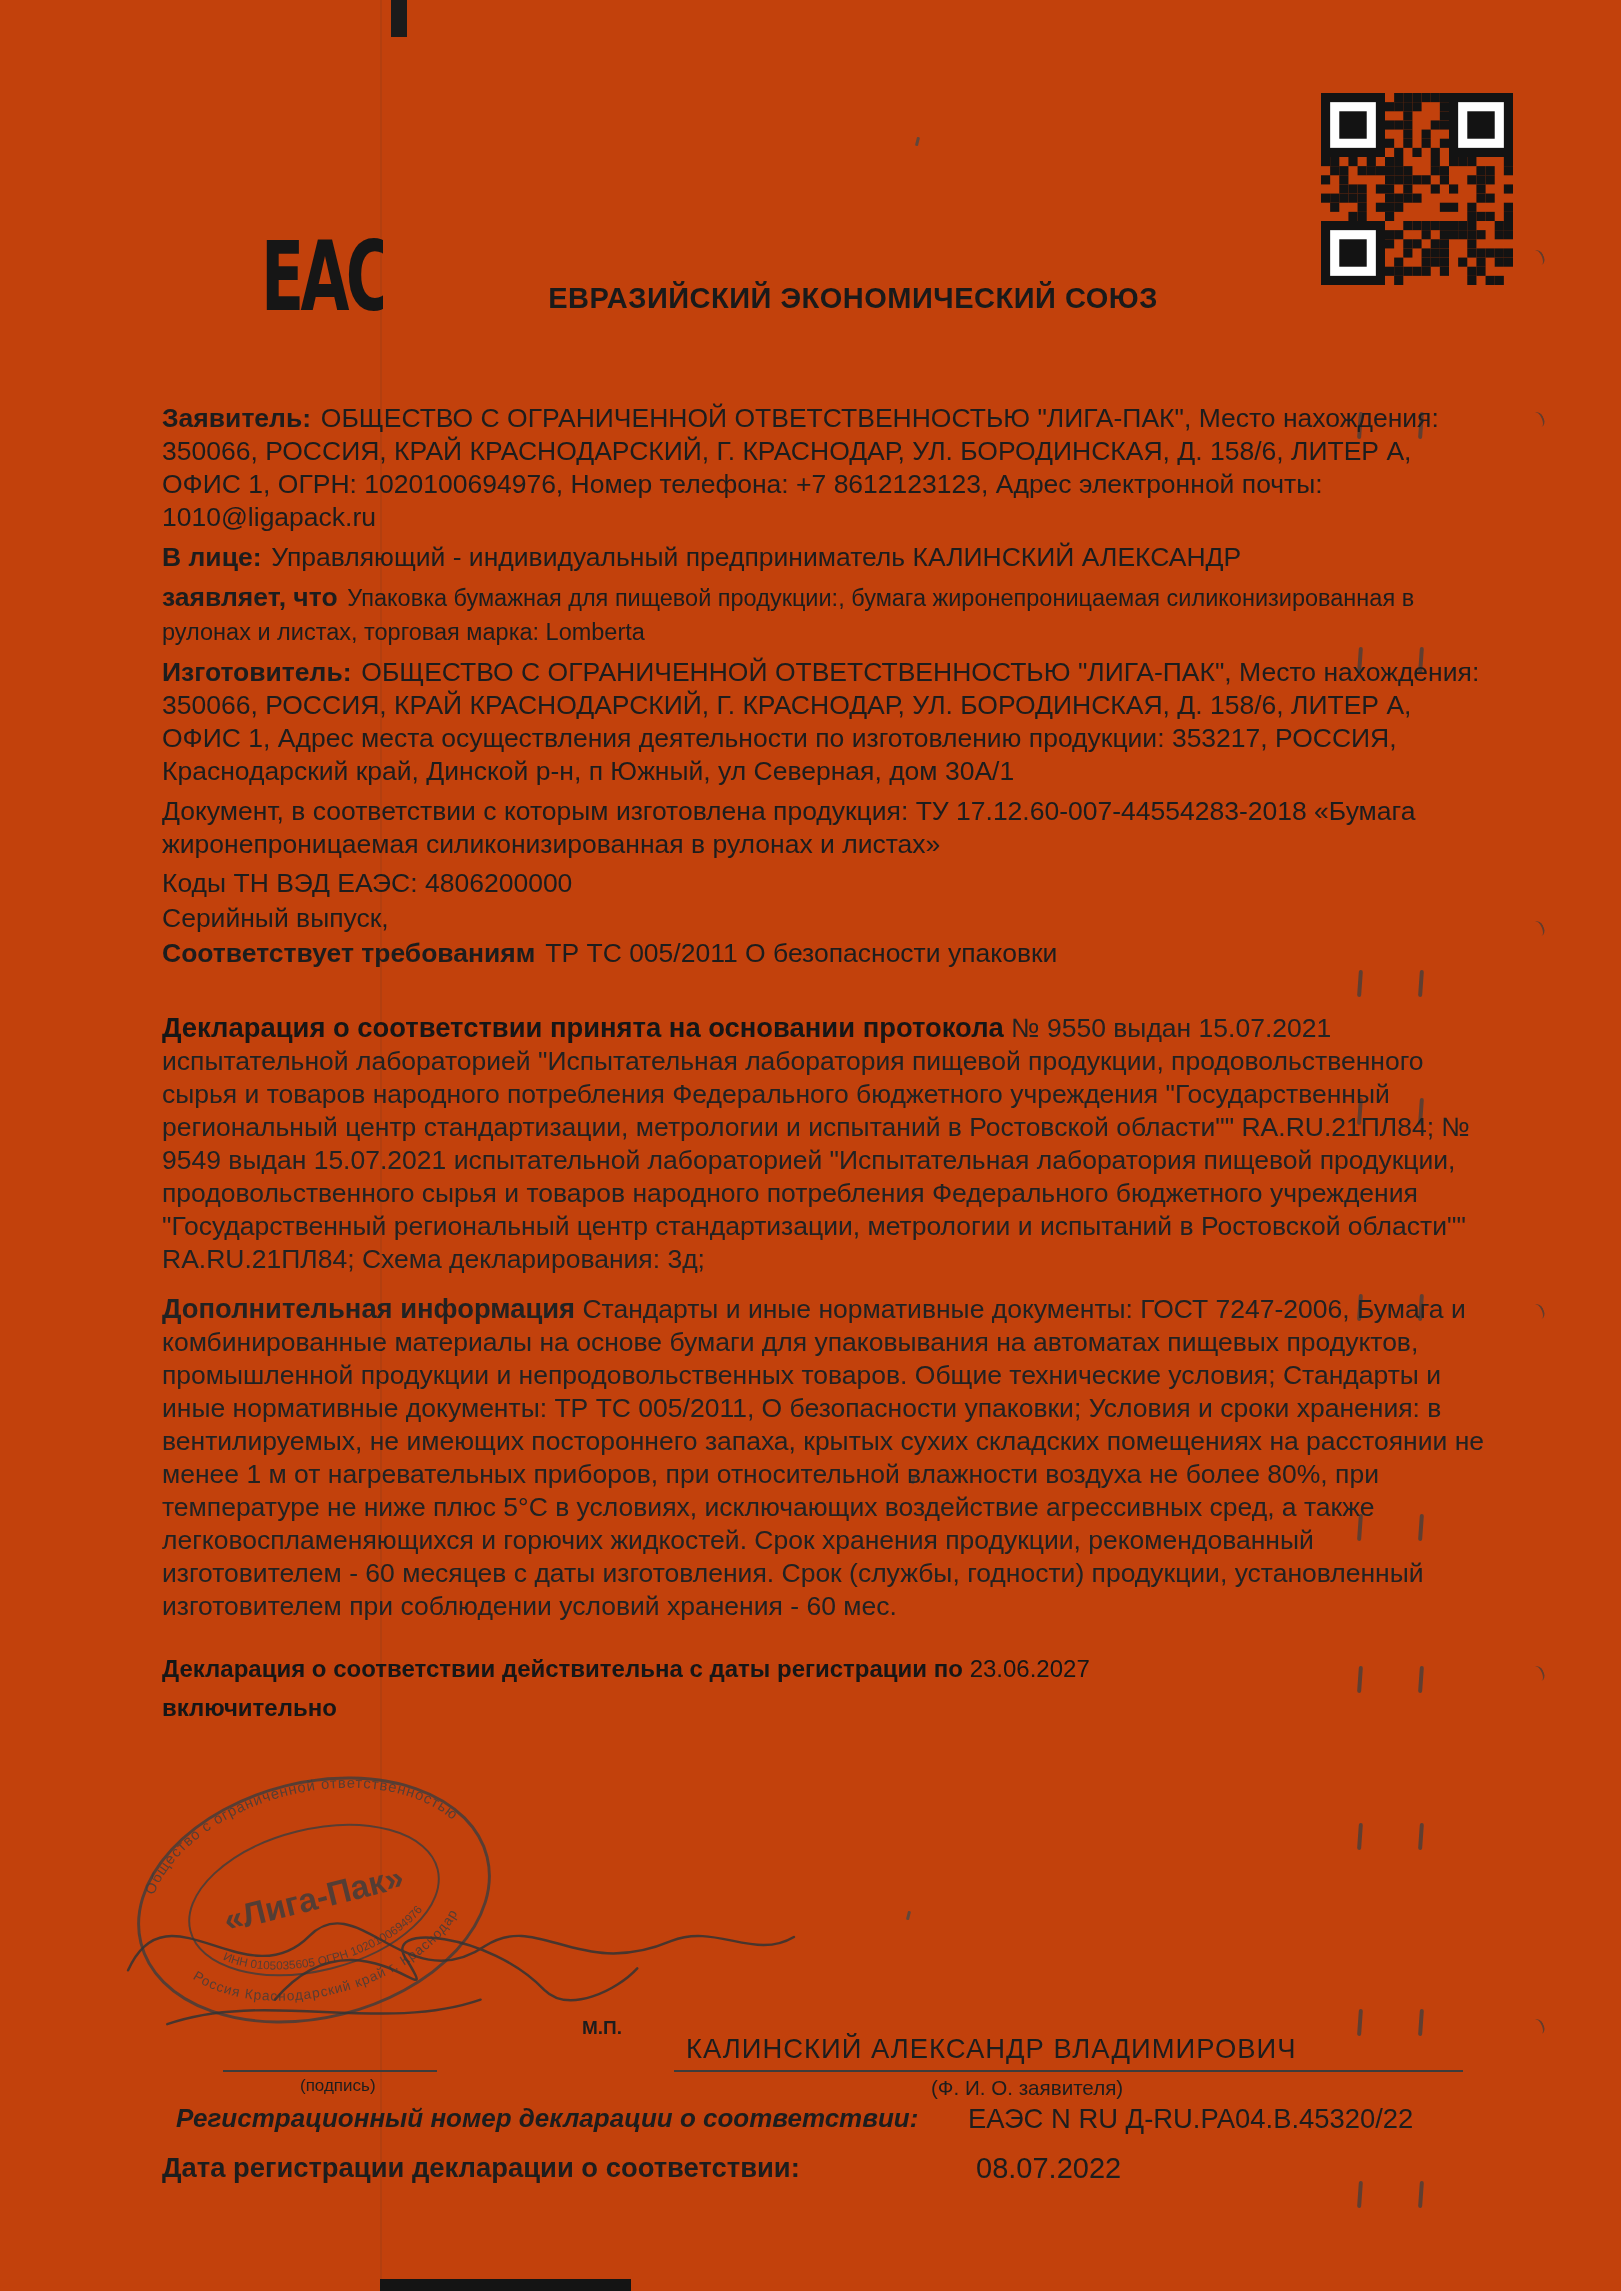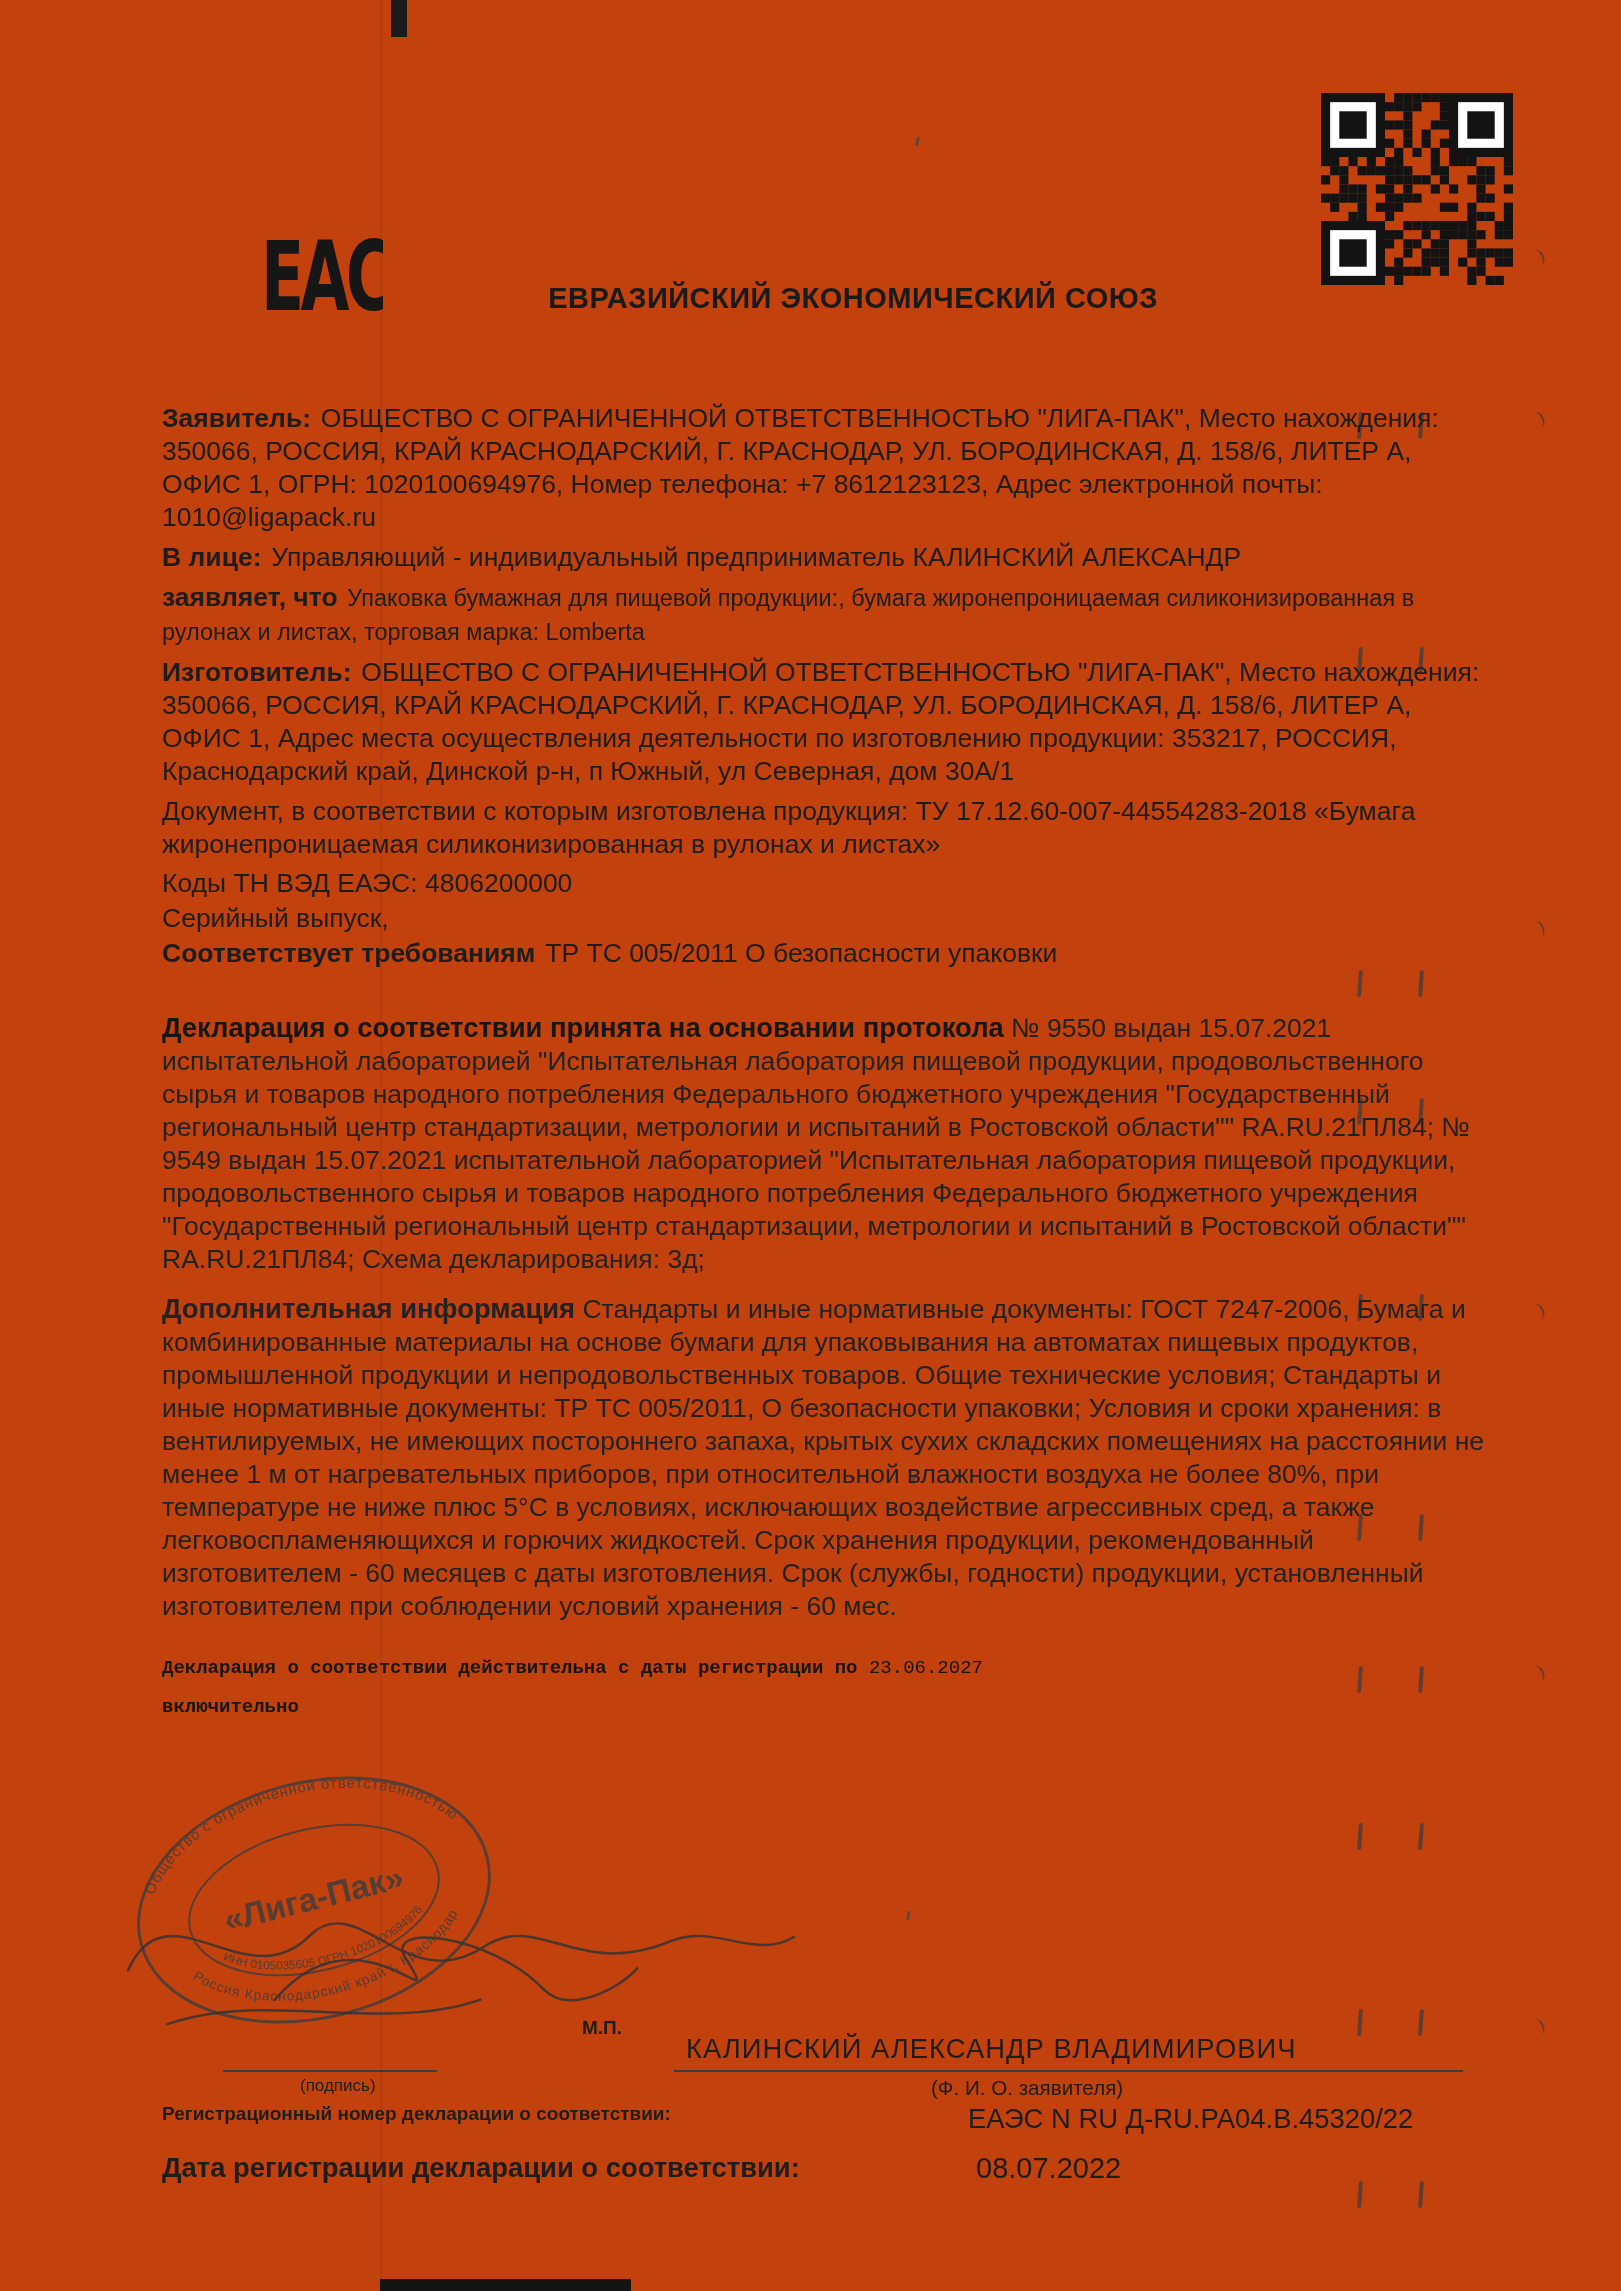--- a/index.html
+++ b/index.html
@@ -27,31 +27,31 @@
 
   
   .content{position:absolute;left:162px;top:402px;width:1323px;}
   .content p{margin:0 0 6.9px 0;font-size:26.5px;line-height:33px;}
   .content b.lbl{margin-right:9.8px;}
   .smaller{font-size:23.5px;}
   .gap18{margin-right:21.6px;}
   .mixed{margin-top:41px !important;font-size:18.6px;line-height:23.5px;color:#222;}
   .mixed .bh{font-size:27.4px;color:#161616;}
   .mixed2{margin-top:15.7px !important;font-size:18.6px;line-height:23.5px;color:#222;}
-  .validity{margin-top:25.5px;font-size:19px;font-weight:bold;line-height:39px;color:#161616;font-family:Liberation Mono, monospace;}
+  .validity{margin-top:25.5px;font-size:24px;font-weight:bold;line-height:39px;color:#161616;}
   .validity .norm{font-weight:normal;}
 
   
   .mp{position:absolute;left:582px;top:2017px;font-size:19px;font-weight:bold;}
   .fio-name{position:absolute;left:686px;top:2033px;font-size:27.4px;letter-spacing:1px;}
   .line-sign{position:absolute;left:223px;top:2070px;width:214px;border-top:2px solid #3c3c3c;}
   .line-fio{position:absolute;left:674px;top:2070px;width:789px;border-top:2px solid #3c3c3c;}
   .cap-sign{position:absolute;left:300px;top:2076px;font-size:17px;}
   .cap-fio{position:absolute;left:931px;top:2076px;font-size:20.6px;}
-  .reg-label1{position:absolute;left:162px;top:2103px;font-size:19px;font-weight:bold;}
+  .reg-label1{position:absolute;left:176px;top:2103px;font-size:26px;font-weight:bold;font-style:italic;}
   .reg-value1{position:absolute;left:968px;top:2103px;font-size:27.4px;}
   .reg-label2{position:absolute;left:162px;top:2152px;font-size:27.4px;font-weight:bold;text-align:center;}
   .reg-value2{position:absolute;left:976px;top:2152px;font-size:29px;}
 
   .stamp{position:absolute;left:118px;top:1753px;}
   .signature{position:absolute;left:108px;top:1843px;}
 </style>
 </head>
 <body>
 

